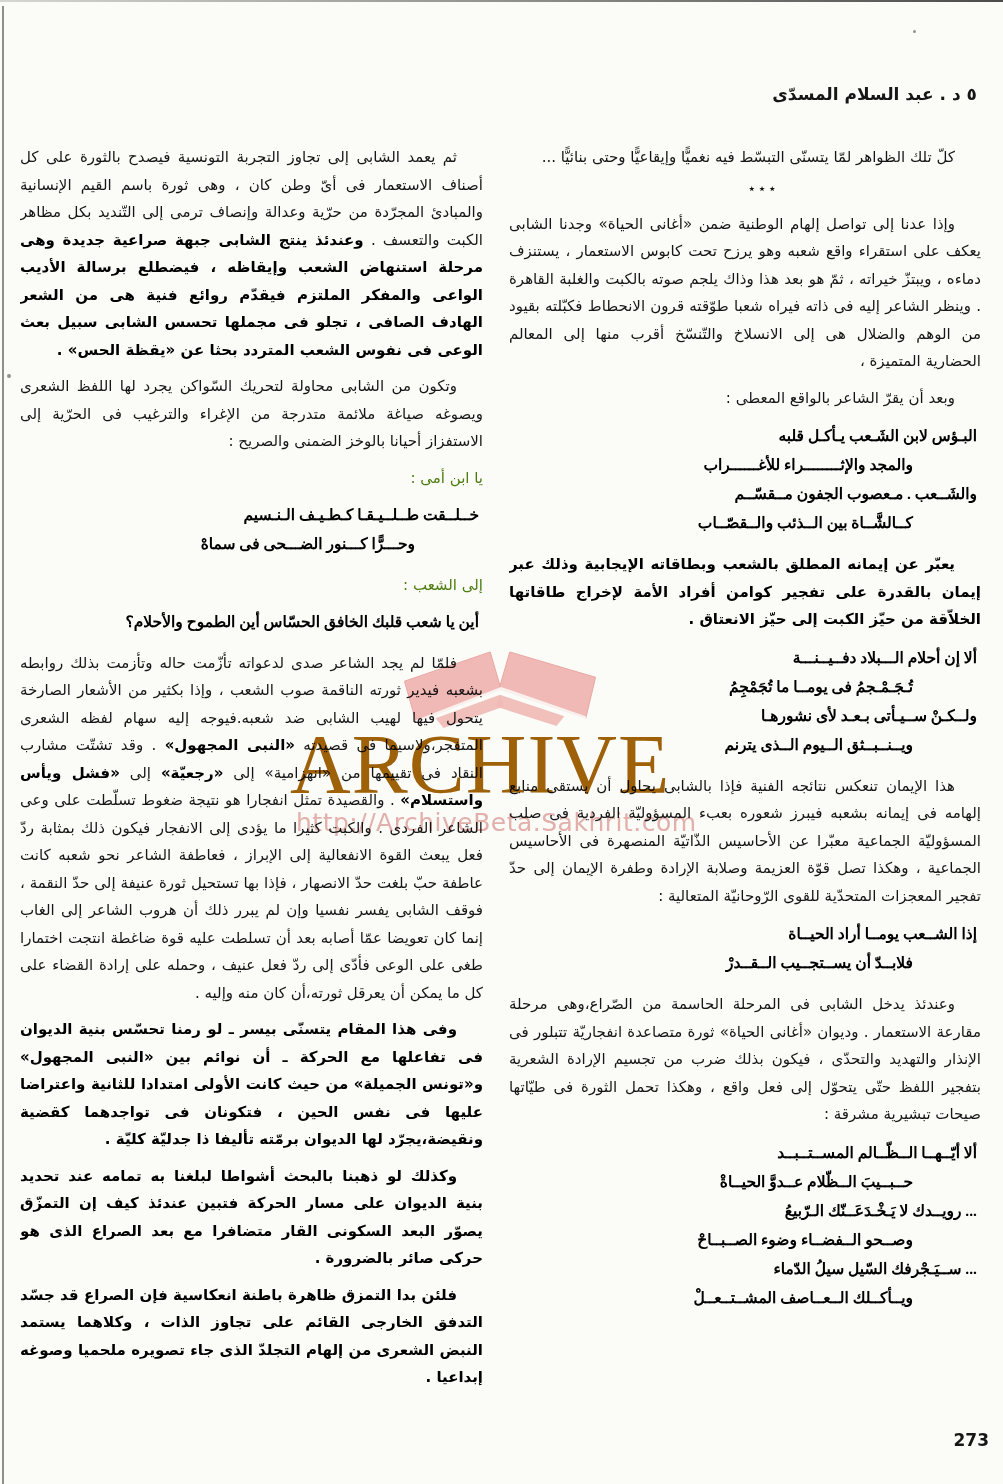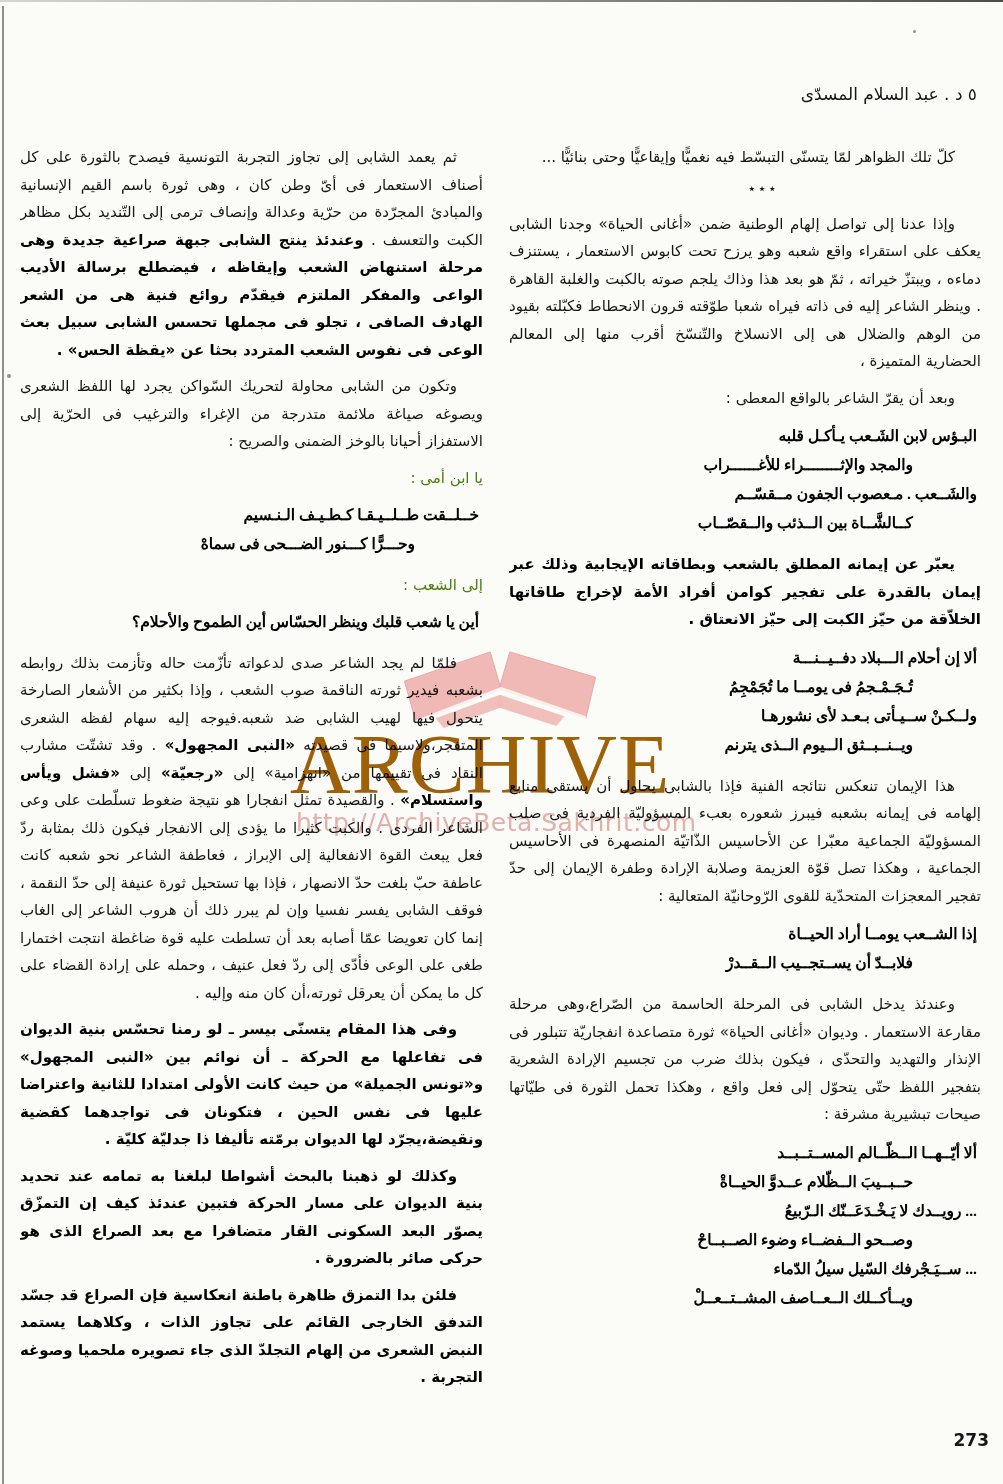--- a/index.html
+++ b/index.html
@@ -15,21 +15,21 @@
   }
   .scan-top{position:absolute;top:0;left:0;right:0;height:2px;
     background:linear-gradient(to right, rgba(100,100,100,.25), rgba(45,45,45,.85));}
   .scan-left{position:absolute;left:2px;top:6px;bottom:0;width:2px;background:rgba(55,55,55,.55);}
   .speck{position:absolute;background:rgba(60,60,60,.55);border-radius:50%;}
   .speck.s1{left:7px;top:374px;width:4px;height:4px;}
   .speck.s2{left:913px;top:30px;width:3px;height:3px;}
 
   .page-header{
     position:absolute;top:84px;right:26px;
-    font-weight:normal;font-size:17px;letter-spacing:.3px;
+    font-weight:bold;font-size:17px;letter-spacing:.3px;
   }
   .page-number{
     position:absolute;bottom:34px;right:14px;
     font-weight:bold;font-size:17px;
   }
 
   .columns{
     position:absolute;top:144px;right:22px;left:20px;bottom:0;
     display:flex;gap:26px;z-index:2;
   }
@@ -118,26 +118,26 @@
     <div class="col col-left">
         <p class="para"><span>ثم يعمد الشابى إلى تجاوز التجربة التونسية فيصدح بالثورة على كل أصناف الاستعمار فى أىّ وطن كان ، وهى ثورة باسم القيم الإنسانية والمبادئ المجرّدة من حرّية وعدالة وإنصاف ترمى إلى التّنديد بكل مظاهر الكبت والتعسف . </span><span class="b">وعندئذ ينتج الشابى جبهة صراعية جديدة وهى مرحلة استنهاض الشعب وإيقاظه ، فيضطلع برسالة الأديب الواعى والمفكر الملتزم فيقدّم روائع فنية هى من الشعر الهادف الصافى ، تجلو فى مجملها تحسس الشابى سبيل بعث الوعى فى نفوس الشعب المتردد بحثا عن «يقظة الحس» .</span></p>
         <p class="para"><span>وتكون من الشابى محاولة لتحريك السّواكن يجرد لها اللفظ الشعرى ويصوغه صياغة ملائمة متدرجة من الإغراء والترغيب فى الحرّية إلى الاستفزاز أحيانا بالوخز الضمنى والصريح :</span></p>
         <div class="vlabel">يا ابن أمى :</div>
         <div class="verse">
           <div class="vline">خــلــقت طــلــيـقـا كـطـيـف الـنـسيم</div>
           <div class="vline ind">وحـــرًّا كـــنور الضـــحى فى سماهْ</div>
         </div>
         <div class="vlabel">إلى الشعب :</div>
         <div class="verse">
-          <div class="vline">أين يا شعب قلبك وينظر الحسّاس أين الطموح والأحلام؟</div>
+          <div class="vline">أين يا شعب قلبك الخافق الحسّاس أين الطموح والأحلام؟</div>
         </div>
         <p class="para"><span>فلمّا لم يجد الشاعر صدى لدعواته تأزّمت حاله وتأزمت بذلك روابطه بشعبه فيدير ثورته الناقمة صوب الشعب ، وإذا بكثير من الأشعار الصارخة يتحول فيها لهيب الشابى ضد شعبه.فيوجه إليه سهام لفظه الشعرى المتفجر،ولاسيما فى قصيدته </span><span class="b">«النبى المجهول»</span><span> . وقد تشتّت مشارب النقاد فى تقييمها من «انهزامية» إلى </span><span class="b">«رجعيّة»</span><span> إلى </span><span class="b">«فشل ويأس واستسلام»</span><span> . والقصيدة تمثل انفجارا هو نتيجة ضغوط تسلّطت على وعى الشاعر الفردى . والكبت كثيرا ما يؤدى إلى الانفجار فيكون ذلك بمثابة ردّ فعل يبعث القوة الانفعالية إلى الإبراز ، فعاطفة الشاعر نحو شعبه كانت عاطفة حبّ بلغت حدّ الانصهار ، فإذا بها تستحيل ثورة عنيفة إلى حدّ النقمة ، فوقف الشابى يفسر نفسيا وإن لم يبرر ذلك أن هروب الشاعر إلى الغاب إنما كان تعويضا عمّا أصابه بعد أن تسلطت عليه قوة ضاغطة انتجت اختمارا طغى على الوعى فأدّى إلى ردّ فعل عنيف ، وحمله على إرادة القضاء على كل ما يمكن أن يعرقل ثورته،أن كان منه وإليه .</span></p>
         <p class="para"><span class="b">وفى هذا المقام يتسنّى بيسر ـ لو رمنا تحسّس بنية الديوان فى تفاعلها مع الحركة ـ أن نوائم بين «النبى المجهول» و«تونس الجميلة» من حيث كانت الأولى امتدادا للثانية واعتراضا عليها فى نفس الحين ، فتكونان فى تواجدهما كقضية ونقيضة،يجرّد لها الديوان برمّته تأليفا ذا جدليّة كليّة .</span></p>
         <p class="para"><span class="b">وكذلك لو ذهبنا بالبحث أشواطا لبلغنا به تمامه عند تحديد بنية الديوان على مسار الحركة فتبين عندئذ كيف إن التمزّق يصوّر البعد السكونى القار متضافرا مع بعد الصراع الذى هو حركى صائر بالضرورة .</span></p>
-        <p class="para"><span class="b">فلئن بدا التمزق ظاهرة باطنة انعكاسية فإن الصراع قد جسّد التدفق الخارجى القائم على تجاوز الذات ، وكلاهما يستمد النبض الشعرى من إلهام التجلدّ الذى جاء تصويره ملحميا وصوغه التجربة .</span></p>
+        <p class="para"><span class="b">فلئن بدا التمزق ظاهرة باطنة انعكاسية فإن الصراع قد جسّد التدفق الخارجى القائم على تجاوز الذات ، وكلاهما يستمد النبض الشعرى من إلهام التجلدّ الذى جاء تصويره ملحميا وصوغه إبداعيا .</span></p>
       </div>
   </div>
 
   <div class="watermark">
     <svg class="wm-book" viewBox="0 0 200 80" aria-hidden="true">
       <polygon points="2,32 90,2 101,40 14,74" fill="#f5bcba" stroke="#eda9a6" stroke-width="1"></polygon>
       <polygon points="198,28 110,2 99,40 188,70" fill="#f5bcba" stroke="#eda9a6" stroke-width="1"></polygon>
       <polyline points="14,74 101,40 188,70" fill="none" stroke="#ffffff" stroke-width="4" opacity="0.85"></polyline>
       <polygon points="34,70 100,46 104,58 42,80" fill="#f5bcba" opacity="0.9"></polygon>
       <polygon points="166,68 100,46 96,58 158,78" fill="#f5bcba" opacity="0.9"></polygon>

